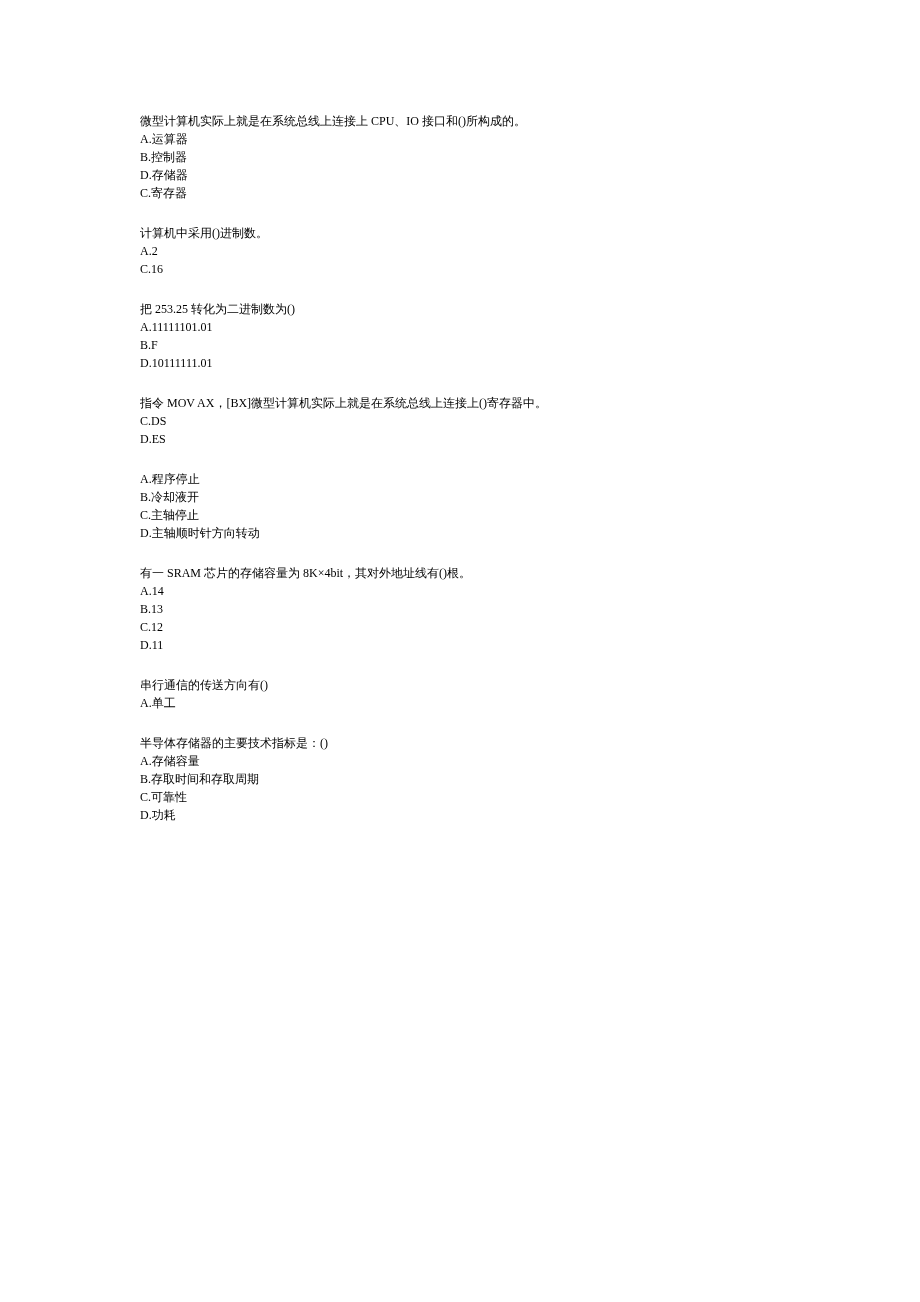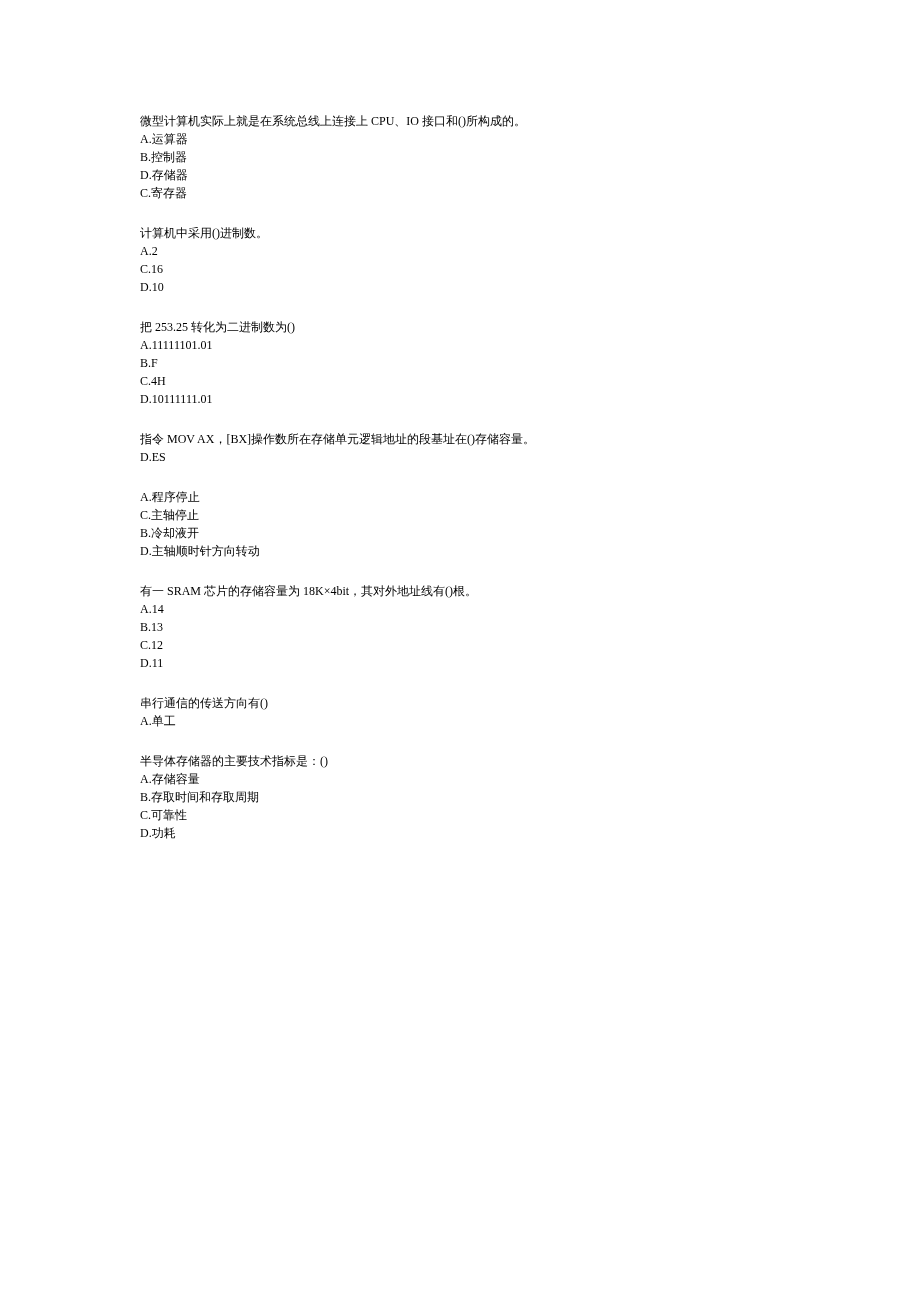--- a/index.html
+++ b/index.html
@@ -38,45 +38,44 @@
     <div class="option">A.运算器</div>
     <div class="option">B.控制器</div>
     <div class="option">D.存储器</div>
     <div class="option">C.寄存器</div>
   </div>
 
   <div class="question-block">
     <div class="q-text">计算机中采用()进制数。</div>
     <div class="option">A.2</div>
     <div class="option">C.16</div>
-    <div class="option">D.10</div>
   </div>
 
   <div class="question-block">
     <div class="q-text">把 253.25 转化为二进制数为()</div>
     <div class="option">A.11111101.01</div>
     <div class="option">B.F</div>
-    <div class="option">C.4H</div>
     <div class="option">D.10111111.01</div>
   </div>
 
   <div class="question-block">
-    <div class="q-text">指令 MOV AX，[BX]操作数所在存储单元逻辑地址的段基址在()存储容量。</div>
+    <div class="q-text">指令 MOV AX，[BX]微型计算机实际上就是在系统总线上连接上()寄存器中。</div>
+    <div class="option">C.DS</div>
     <div class="option">D.ES</div>
   </div>
 
   <div class="question-block">
     <div class="option">A.程序停止</div>
+    <div class="option">B.冷却液开</div>
     <div class="option">C.主轴停止</div>
-    <div class="option">B.冷却液开</div>
     <div class="option">D.主轴顺时针方向转动</div>
   </div>
 
   <div class="question-block">
-    <div class="q-text">有一 SRAM 芯片的存储容量为 18K×4bit，其对外地址线有()根。</div>
+    <div class="q-text">有一 SRAM 芯片的存储容量为 8K×4bit，其对外地址线有()根。</div>
     <div class="option">A.14</div>
     <div class="option">B.13</div>
     <div class="option">C.12</div>
     <div class="option">D.11</div>
   </div>
 
   <div class="question-block">
     <div class="q-text">串行通信的传送方向有()</div>
     <div class="option">A.单工</div>
   </div>

